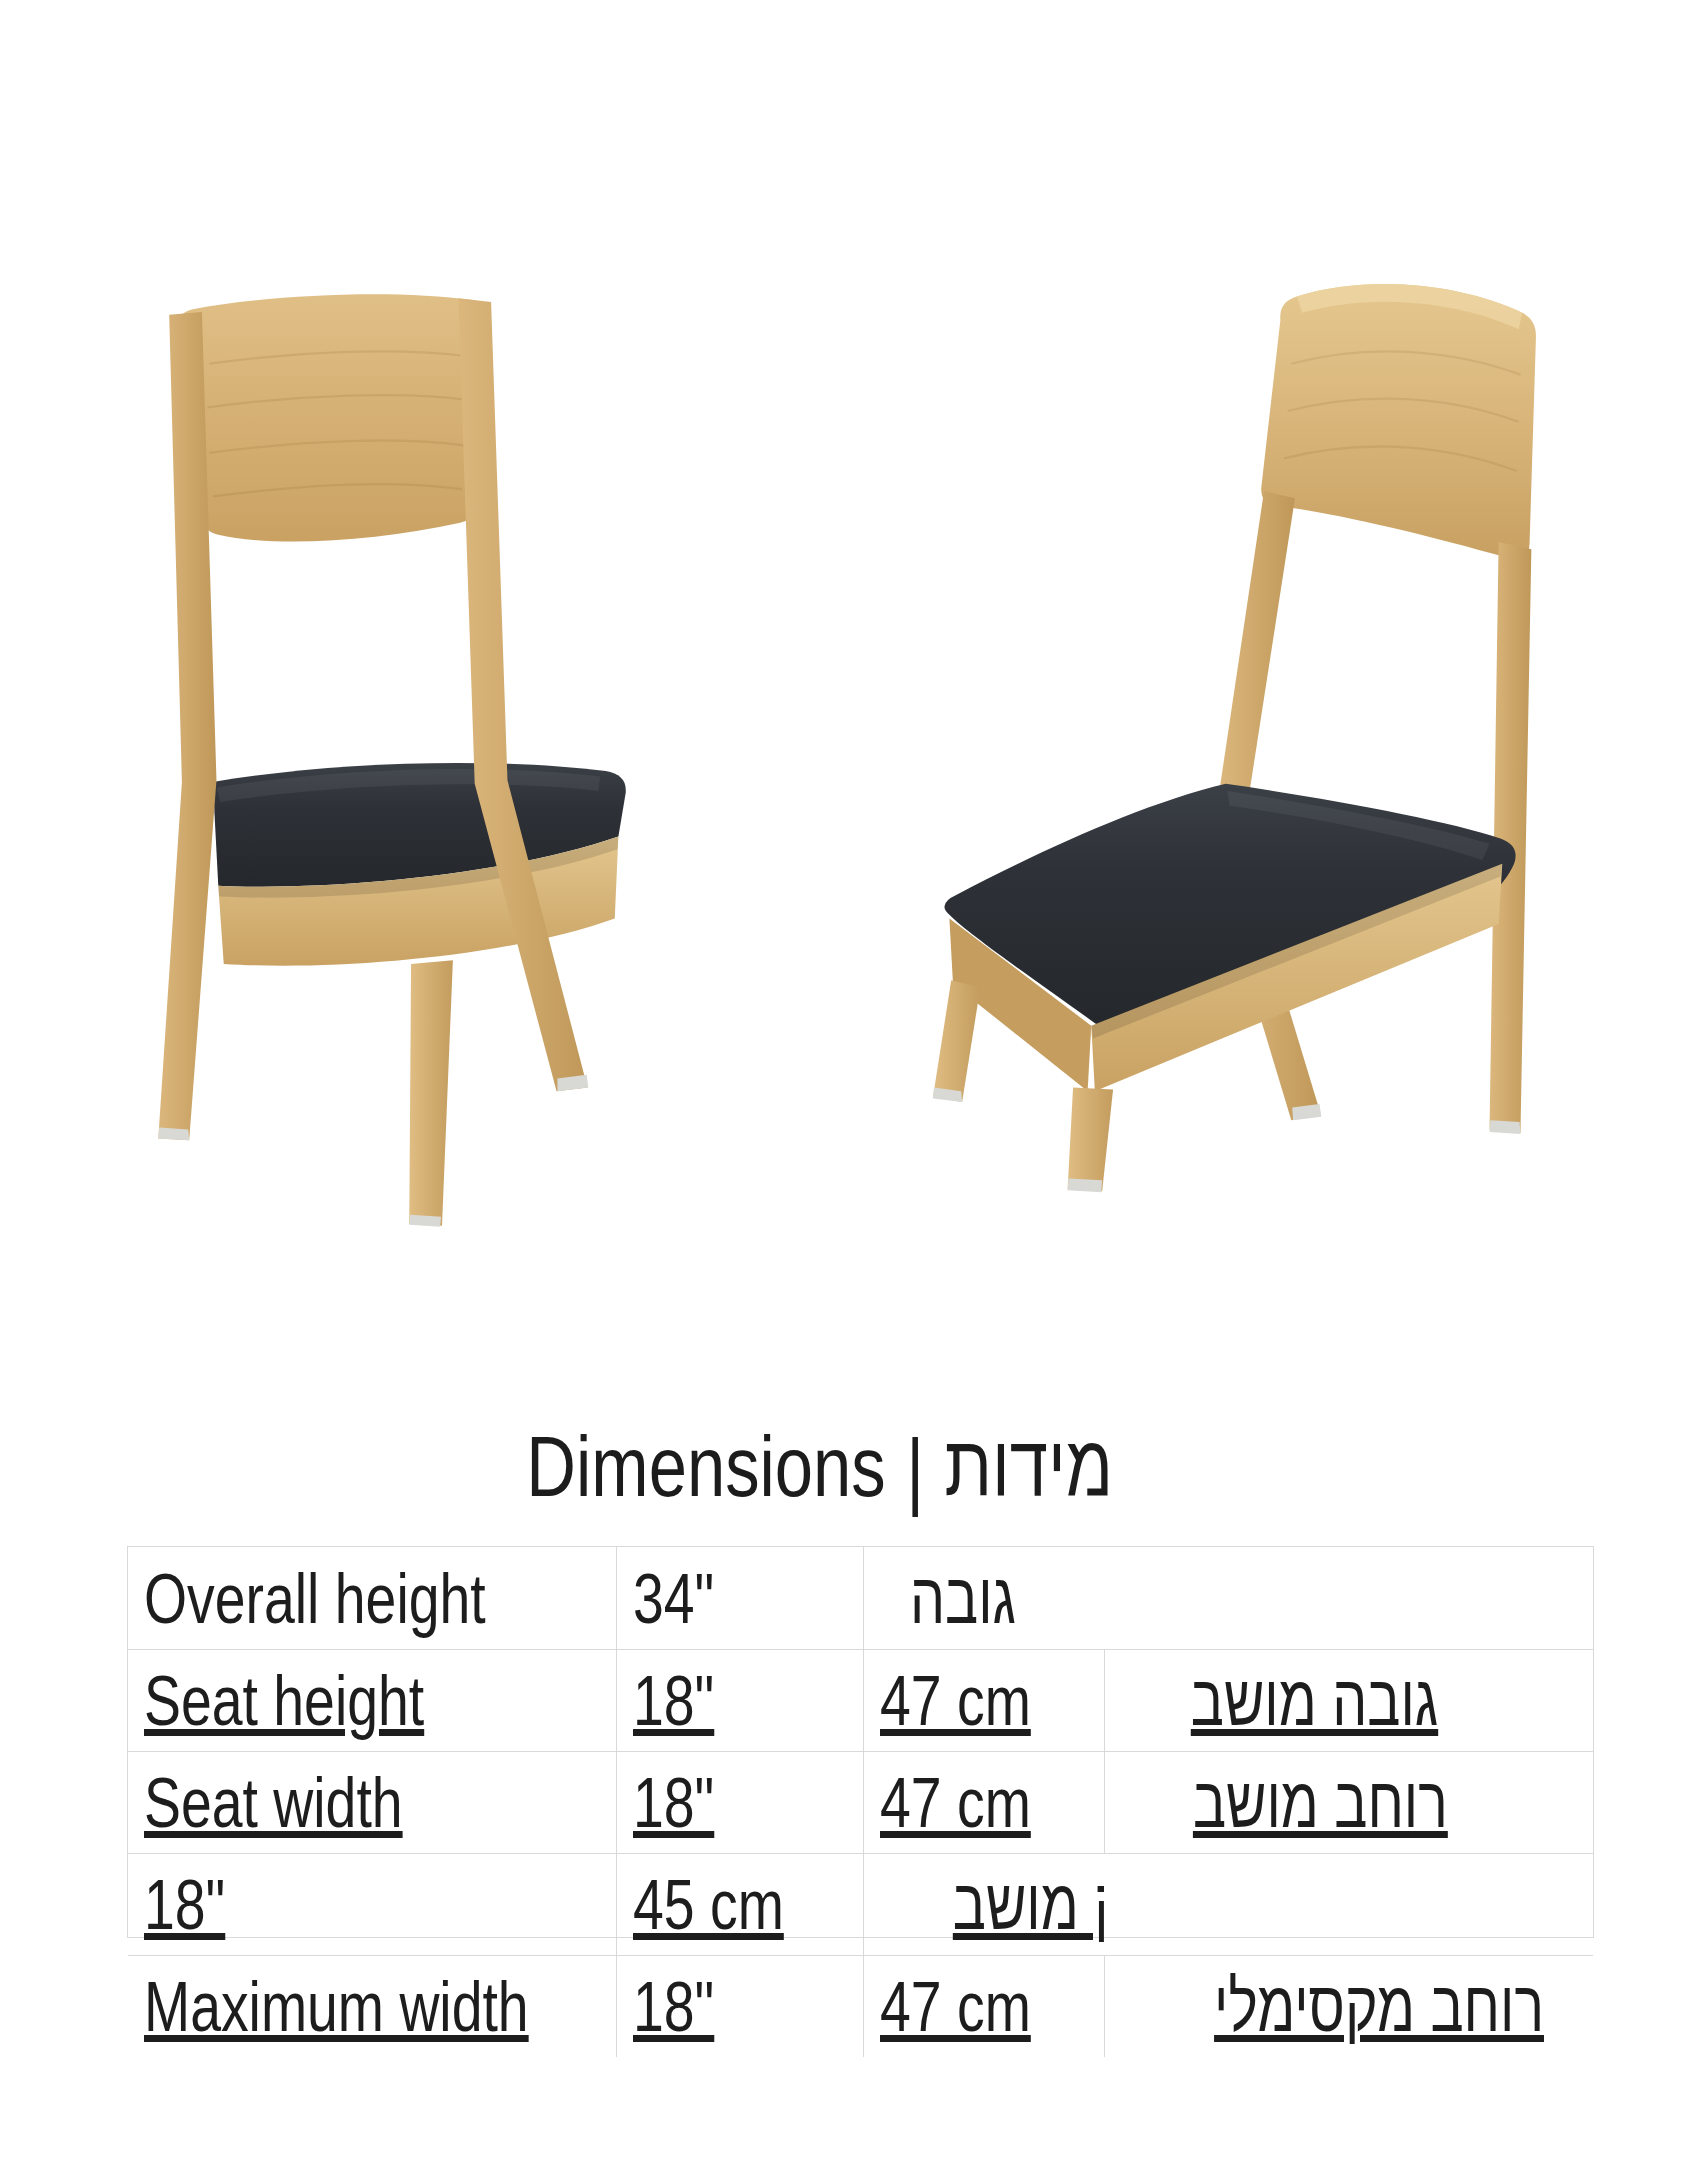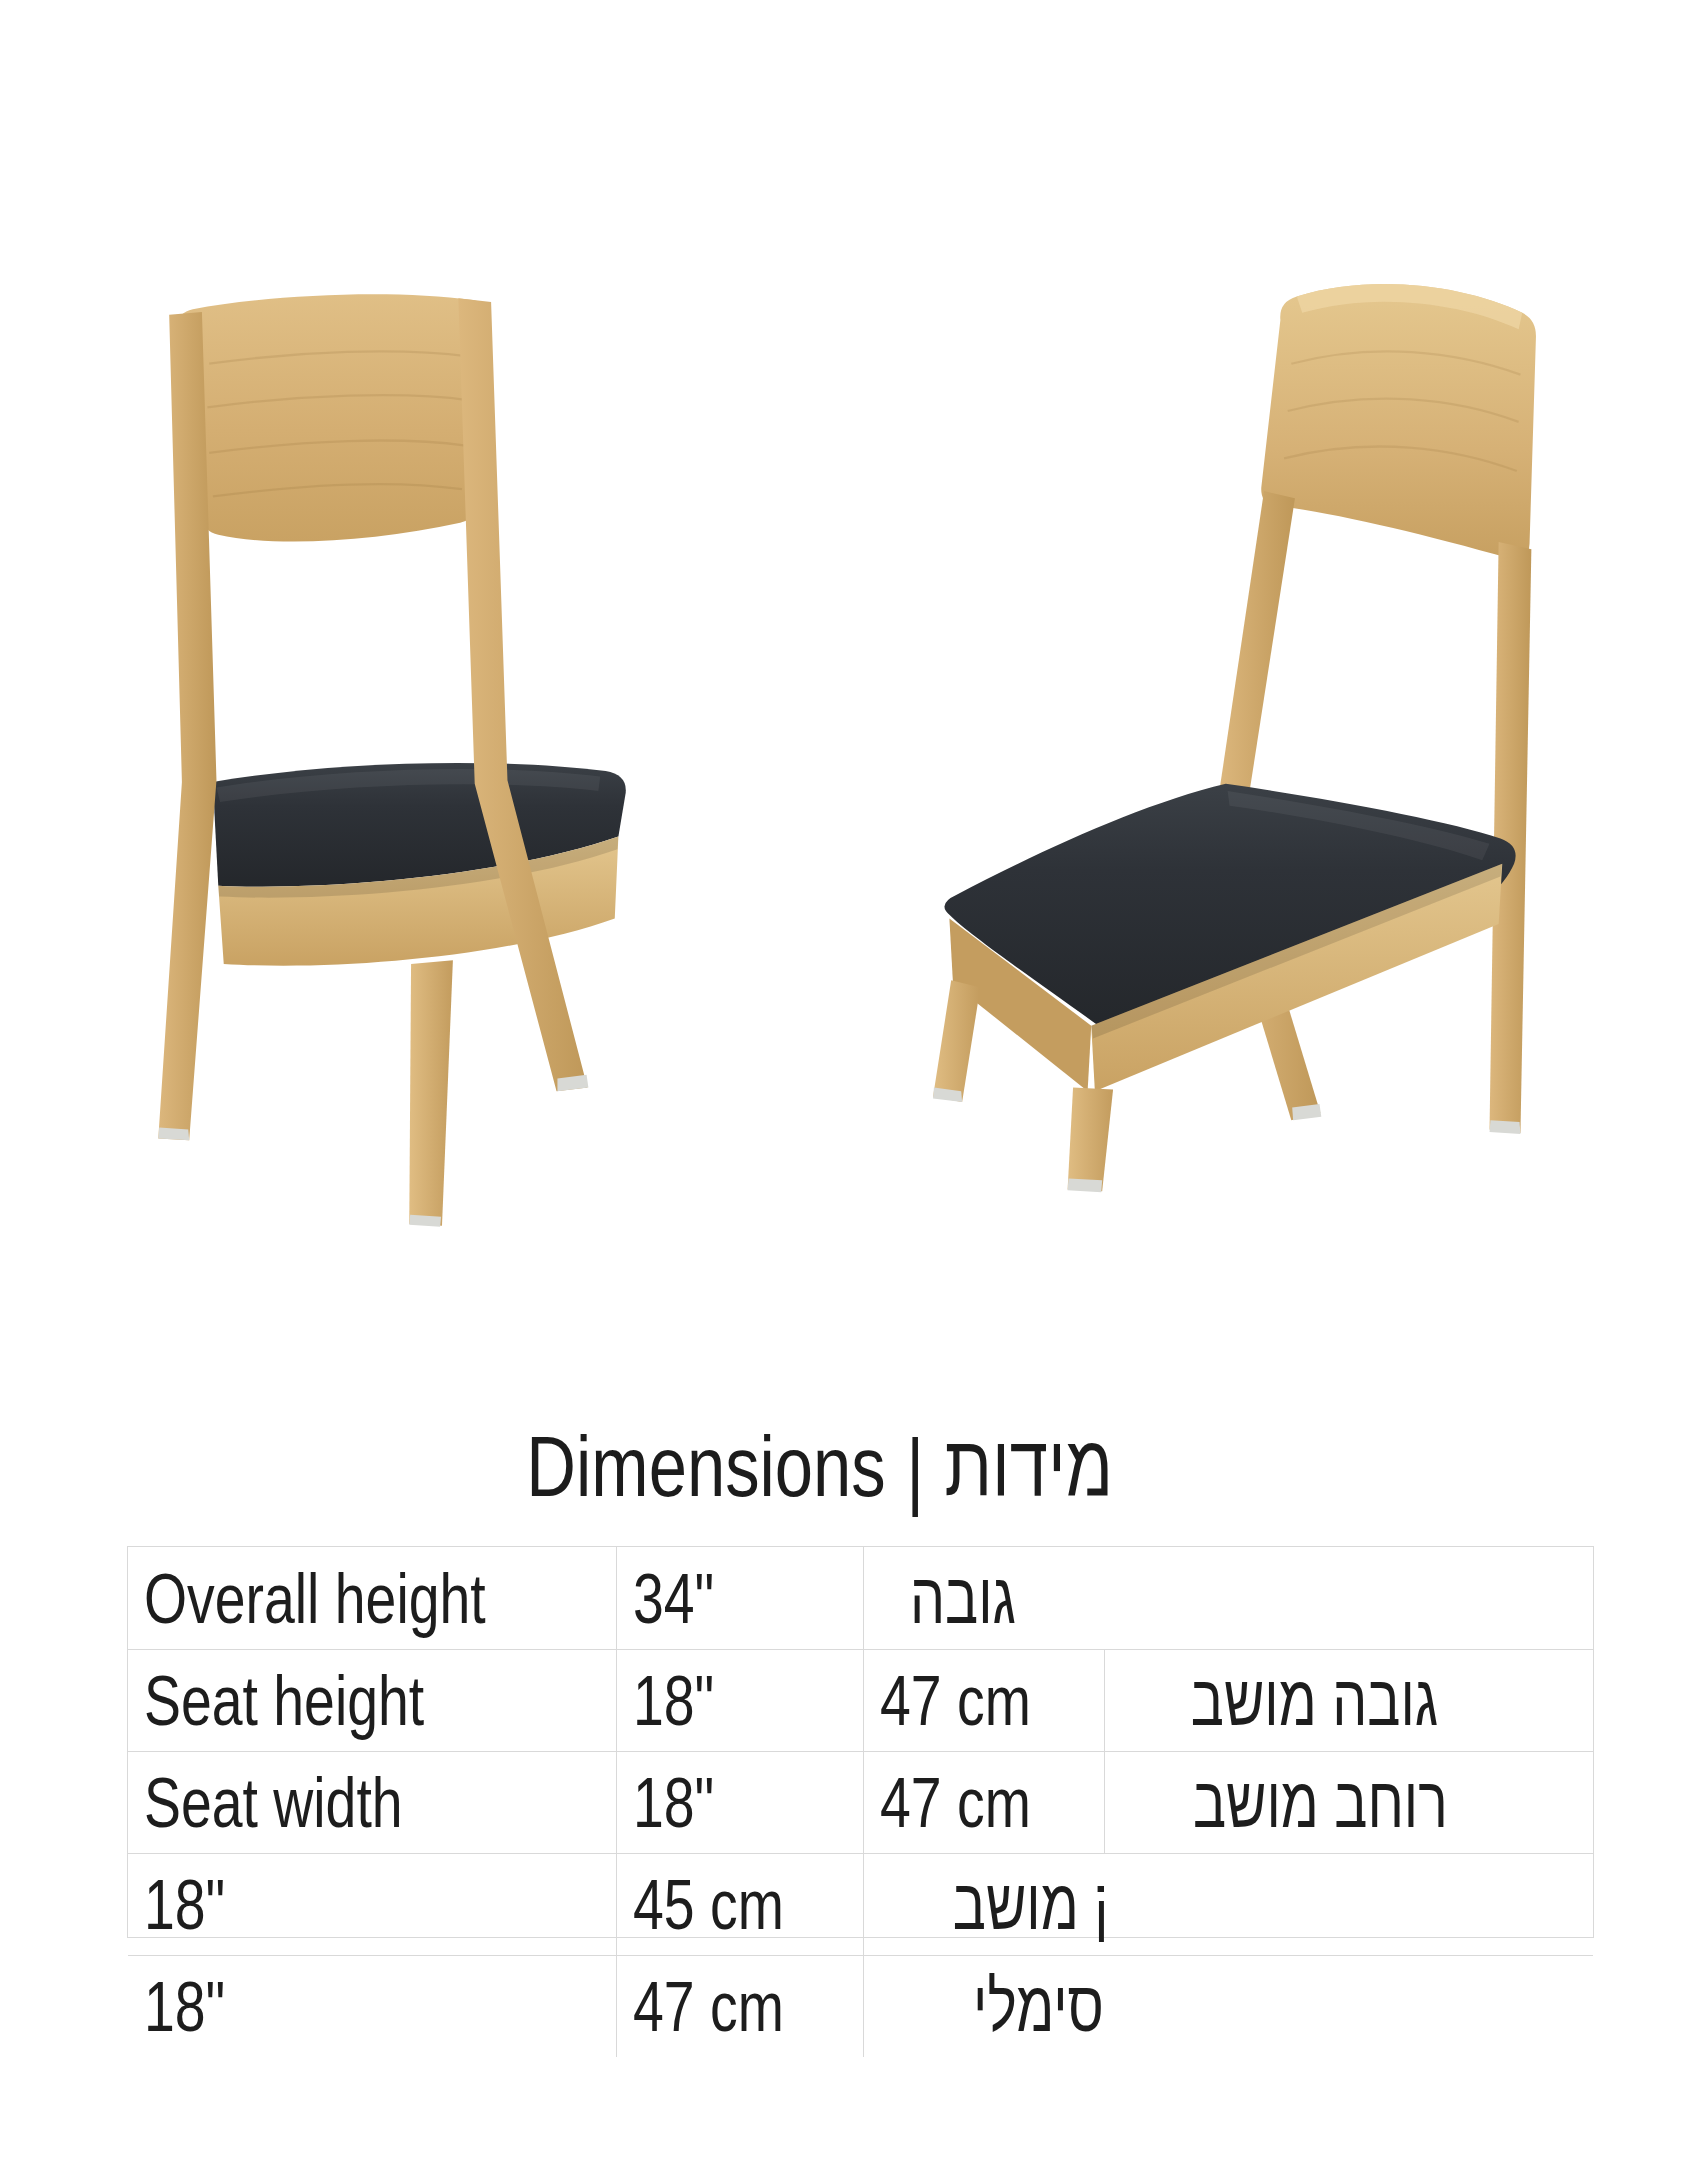--- a/index.html
+++ b/index.html
@@ -33,21 +33,21 @@
     box-sizing:border-box;
     background:#ffffff;
     color:#1d1d1d;
   }
   .t-row {
     display:grid;
     grid-template-columns:488px 247px 241px 1fr;
     height:102px;
     box-sizing:border-box;
   }
-  .t-row + .t-row { border-top:1.8px solid #d9d9d9; }
+  .t-row + .t-row { border-top:1.8px solid #d9d9d9;text-decoration:underline; }
   .t-cell {
     display:flex; align-items:center;
     box-sizing:border-box;
     padding:0 16.4px;
     font-size:71px; line-height:1;
     overflow:hidden; white-space:nowrap;
   }
   .t-cell + .t-cell { border-left:1.8px solid #d9d9d9; }
   .t-cell .cond {
     display:inline-block;
@@ -212,20 +212,23 @@
       <div class="t-cell">
           <span class="cond">45 cm</span>
         </div>
       <div class="t-cell he">
           <span class="cond">עומק מושב</span>
         </div>
     </div>
 
     <div class="t-row">
       <div class="t-cell">
+          <span class="cond">Maximum width</span>
+        </div>
+      <div class="t-cell">
           <span class="cond">18"</span>
         </div>
       <div class="t-cell">
           <span class="cond">47 cm</span>
         </div>
       <div class="t-cell he">
           <span class="cond">רוחב מקסימלי</span>
         </div>
     </div>
 

